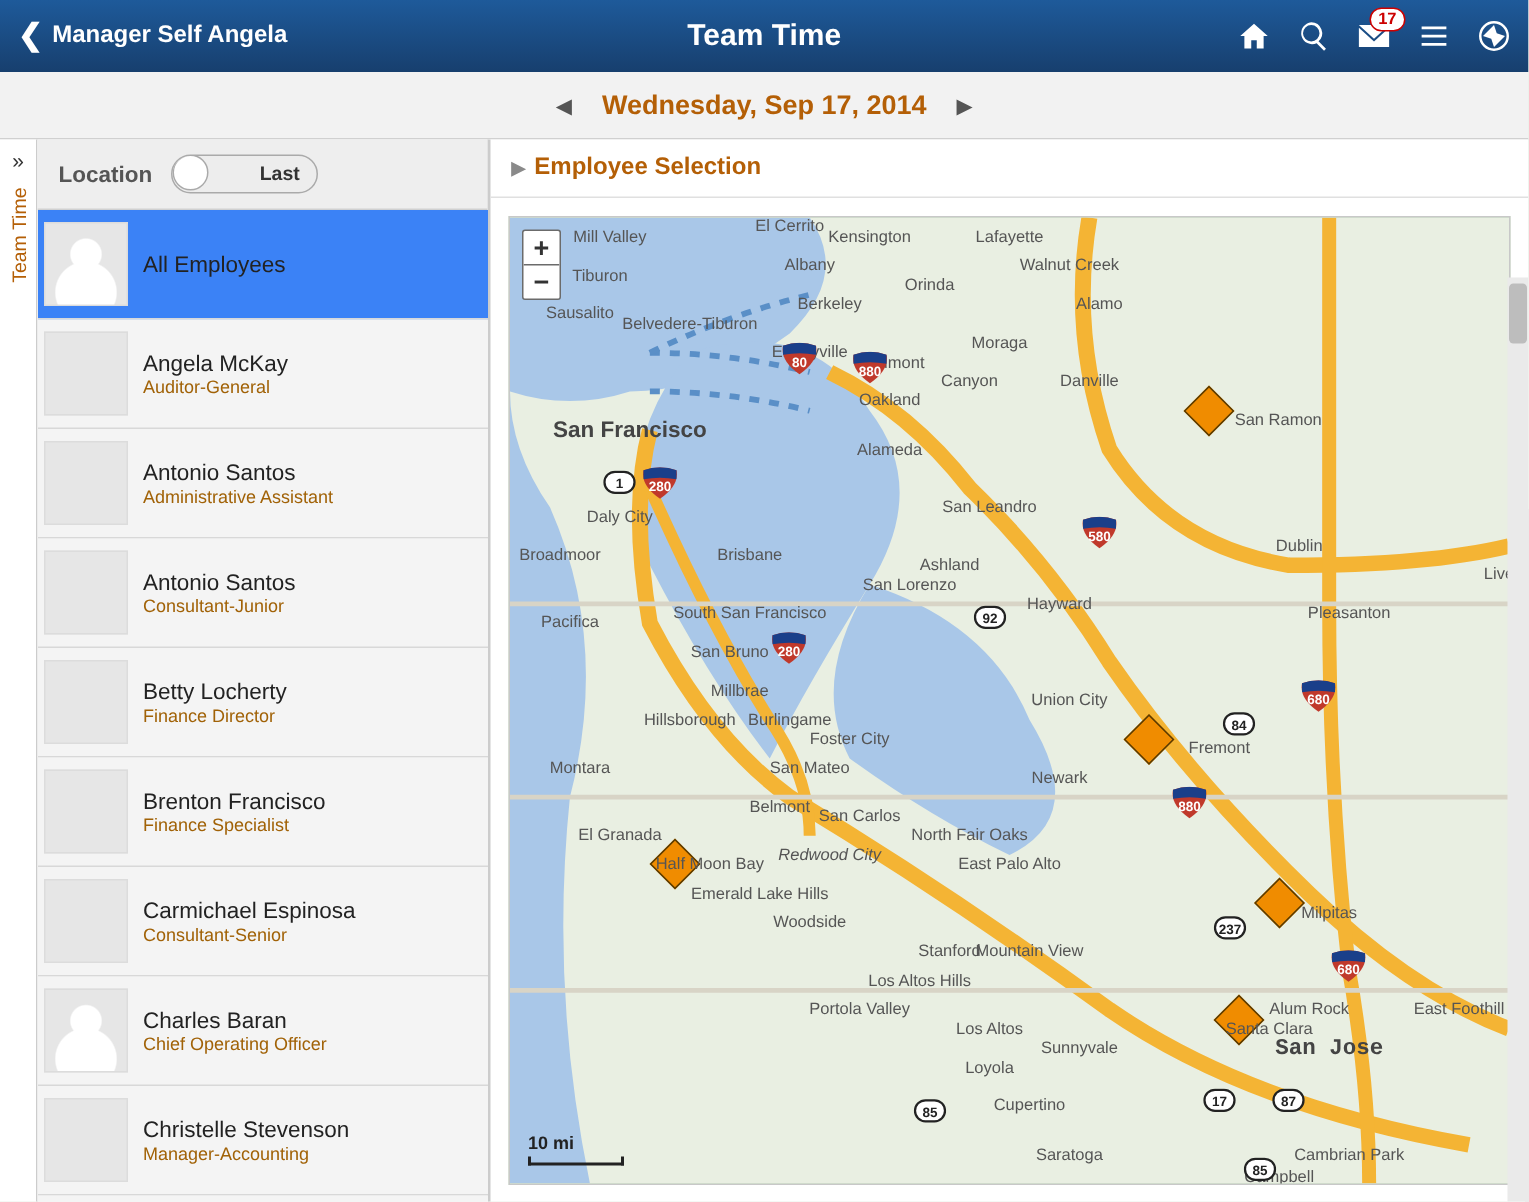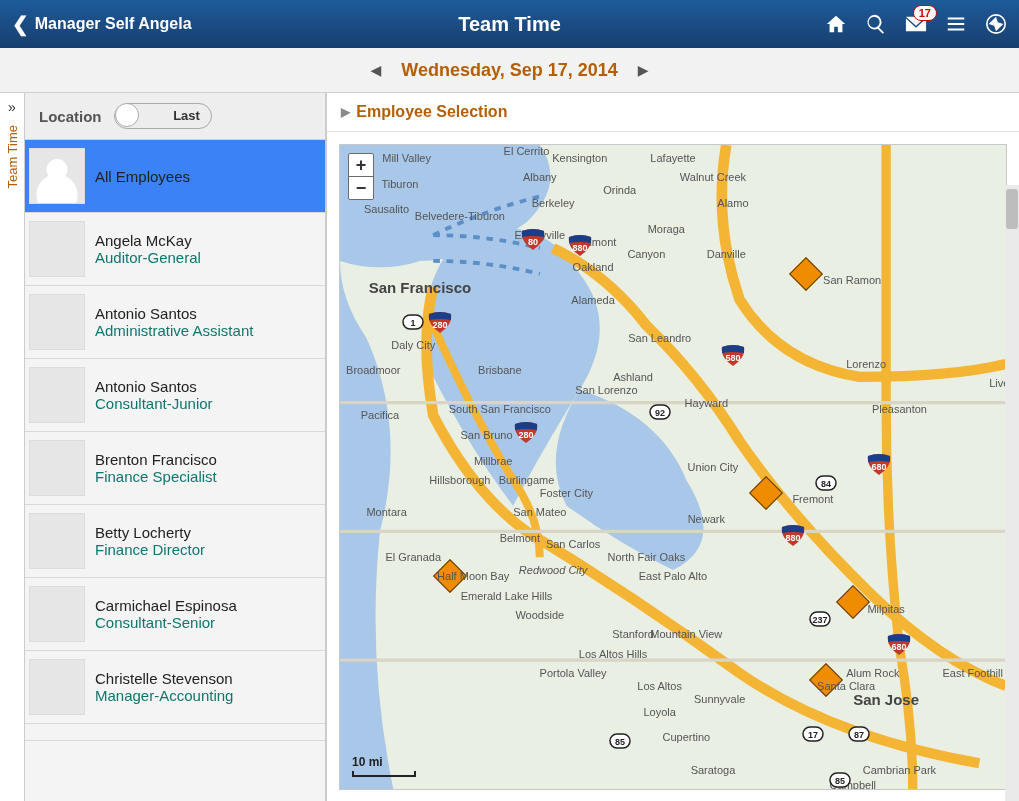--- a/index.html
+++ b/index.html
@@ -29,21 +29,21 @@
   .toggle{width:96px;height:24px;border:1px solid #aaa;border-radius:14px;background:#ededed;display:flex;align-items:center;position:relative;cursor:pointer;overflow:hidden;}
   .toggle .knob{width:24px;height:24px;border-radius:50%;background:#fff;border:1px solid #aaa;box-sizing:border-box;position:absolute;left:0;top:-1px;}
   .toggle .opt{flex:1;text-align:center;font-size:13px;font-weight:bold;color:#333;line-height:24px;}
   .emp-list{flex:1;overflow-y:auto;}
   .emp{display:flex;gap:10px;padding:8px 8px 8px 4px;border-bottom:1px solid #d8d8d8;cursor:pointer;background:#f4f4f4;}
   .emp.selected{background:#3b82f6;}
   .emp .photo{width:54px;height:54px;background:#e6e6e6 center/cover no-repeat;border:1px solid #dcdcdc;flex:0 0 54px;position:relative;}
   .emp .photo.placeholder::after{content:"";position:absolute;inset:0;background:radial-gradient(circle at 50% 38%,#fff 0 10px,transparent 11px),radial-gradient(circle at 50% 85%,#fff 0 20px,transparent 21px);}
   .emp .meta{display:flex;flex-direction:column;justify-content:center;}
   .emp .name{font-size:15px;color:#222;}
-  .emp .role{font-size:15px;color:#0f766e;}
+  .emp .role{font-size:12px;color:#a16207;}
   
   .emp-list::-webkit-scrollbar{width:12px;}
   .emp-list::-webkit-scrollbar-thumb{background:#bdbdbd;border-radius:2px;}
   .emp-list::-webkit-scrollbar-track{background:#eaeaea;}
   
   .main{flex:1;background:#fff;border-left:1px solid #ccc;display:flex;flex-direction:column;overflow:hidden;}
   .section-head{padding:10px 14px;border-bottom:1px solid #e0e0e0;color:#b45f06;font-weight:bold;font-size:16px;display:flex;align-items:center;gap:6px;cursor:pointer;}
   .section-head .tri{font-size:12px;color:#8a8a8a;}
   .map-wrap{flex:1;margin:12px;border:1px solid #c8c8c8;position:relative;overflow:hidden;background:#cfe7c8;}
   .map-svg{position:absolute;inset:0;width:100%;height:100%;}
@@ -150,38 +150,45 @@
           </div>
         </div>
         <div class="emp">
           <div class="photo ph-d"></div>
           <div class="meta">
             <div class="name">Antonio Santos</div>
             <div class="role">Consultant-Junior</div>
           </div>
         </div>
         <div class="emp">
+          <div class="photo ph-e"></div>
+          <div class="meta">
+            <div class="name">Betty Locherty</div>
+            <div class="role">Finance Director</div>
+          </div>
+        </div>
+        <div class="emp">
           <div class="photo ph-f"></div>
           <div class="meta">
             <div class="name">Brenton Francisco</div>
             <div class="role">Finance Specialist</div>
           </div>
         </div>
         <div class="emp">
-          <div class="photo ph-e"></div>
-          <div class="meta">
-            <div class="name">Betty Locherty</div>
-            <div class="role">Finance Director</div>
-          </div>
-        </div>
-        <div class="emp">
           <div class="photo ph-g"></div>
           <div class="meta">
             <div class="name">Carmichael Espinosa</div>
             <div class="role">Consultant-Senior</div>
+          </div>
+        </div>
+        <div class="emp">
+          <div class="photo placeholder"></div>
+          <div class="meta">
+            <div class="name">Charles Baran</div>
+            <div class="role">Chief Operating Officer</div>
           </div>
         </div>
         <div class="emp">
           <div class="photo ph-e"></div>
           <div class="meta">
             <div class="name">Christelle Stevenson</div>
             <div class="role">Manager-Accounting</div>
           </div>
         </div>
         <div class="emp"></div>
@@ -221,21 +228,21 @@
         <div>−</div>
       </div>
 
       <div id="map-overlay" style="position:absolute;inset:0;">
           <div class="marker" style="left: 70%; top: 20%;"></div>
           <div class="marker" style="left: 64%; top: 54%;"></div>
           <div class="marker" style="left: 16.5%; top: 67%;"></div>
           <div class="marker" style="left: 77%; top: 71%;"></div>
           <div class="marker" style="left: 73%; top: 83%;"></div>
           <span class="city big" style="left: 12%; top: 22%;">San Francisco</span>
-          <span class="city big" style="left: 82%; top: 86%;">San Jose</span>
+          <span class="city big" style="left: 82%; top: 86%; font-family: Liberation Mono, monospace;">San Jose</span>
           <span class="city" style="left: 10%; top: 2%;">Mill Valley</span>
           <span class="city" style="left: 28%; top: 1%;">El Cerrito</span>
           <span class="city" style="left: 36%; top: 2%;">Kensington</span>
           <span class="city" style="left: 50%; top: 2%;">Lafayette</span>
           <span class="city" style="left: 9%; top: 6%;">Tiburon</span>
           <span class="city" style="left: 30%; top: 5%;">Albany</span>
           <span class="city" style="left: 32%; top: 9%;">Berkeley</span>
           <span class="city" style="left: 42%; top: 7%;">Orinda</span>
           <span class="city" style="left: 56%; top: 5%;">Walnut Creek</span>
           <span class="city" style="left: 59%; top: 9%;">Alamo</span>
@@ -243,21 +250,21 @@
           <span class="city" style="left: 18%; top: 11%;">Belvedere-Tiburon</span>
           <span class="city" style="left: 30%; top: 14%;">Emeryville</span>
           <span class="city" style="left: 38%; top: 15%;">Piedmont</span>
           <span class="city" style="left: 49%; top: 13%;">Moraga</span>
           <span class="city" style="left: 46%; top: 17%;">Canyon</span>
           <span class="city" style="left: 58%; top: 17%;">Danville</span>
           <span class="city" style="left: 38%; top: 19%;">Oakland</span>
           <span class="city" style="left: 38%; top: 24%;">Alameda</span>
           <span class="city" style="left: 76%; top: 21%; padding-left: 12px;">San Ramon</span>
           <span class="city" style="left: 48%; top: 30%;">San Leandro</span>
-          <span class="city" style="left: 79%; top: 34%;">Lorenzo</span>
+          <span class="city" style="left: 79%; top: 34%;">Dublin</span>
           <span class="city" style="left: 11%; top: 31%;">Daly City</span>
           <span class="city" style="left: 5%; top: 35%;">Broadmoor</span>
           <span class="city" style="left: 24%; top: 35%;">Brisbane</span>
           <span class="city" style="left: 44%; top: 36%;">Ashland</span>
           <span class="city" style="left: 40%; top: 38%;">San Lorenzo</span>
           <span class="city" style="left: 55%; top: 40%;">Hayward</span>
           <span class="city" style="left: 84%; top: 41%;">Pleasanton</span>
           <span class="city" style="left: 99%; top: 37%;">Live</span>
           <span class="city" style="left: 6%; top: 42%;">Pacifica</span>
           <span class="city" style="left: 24%; top: 41%;">South San Francisco</span>

